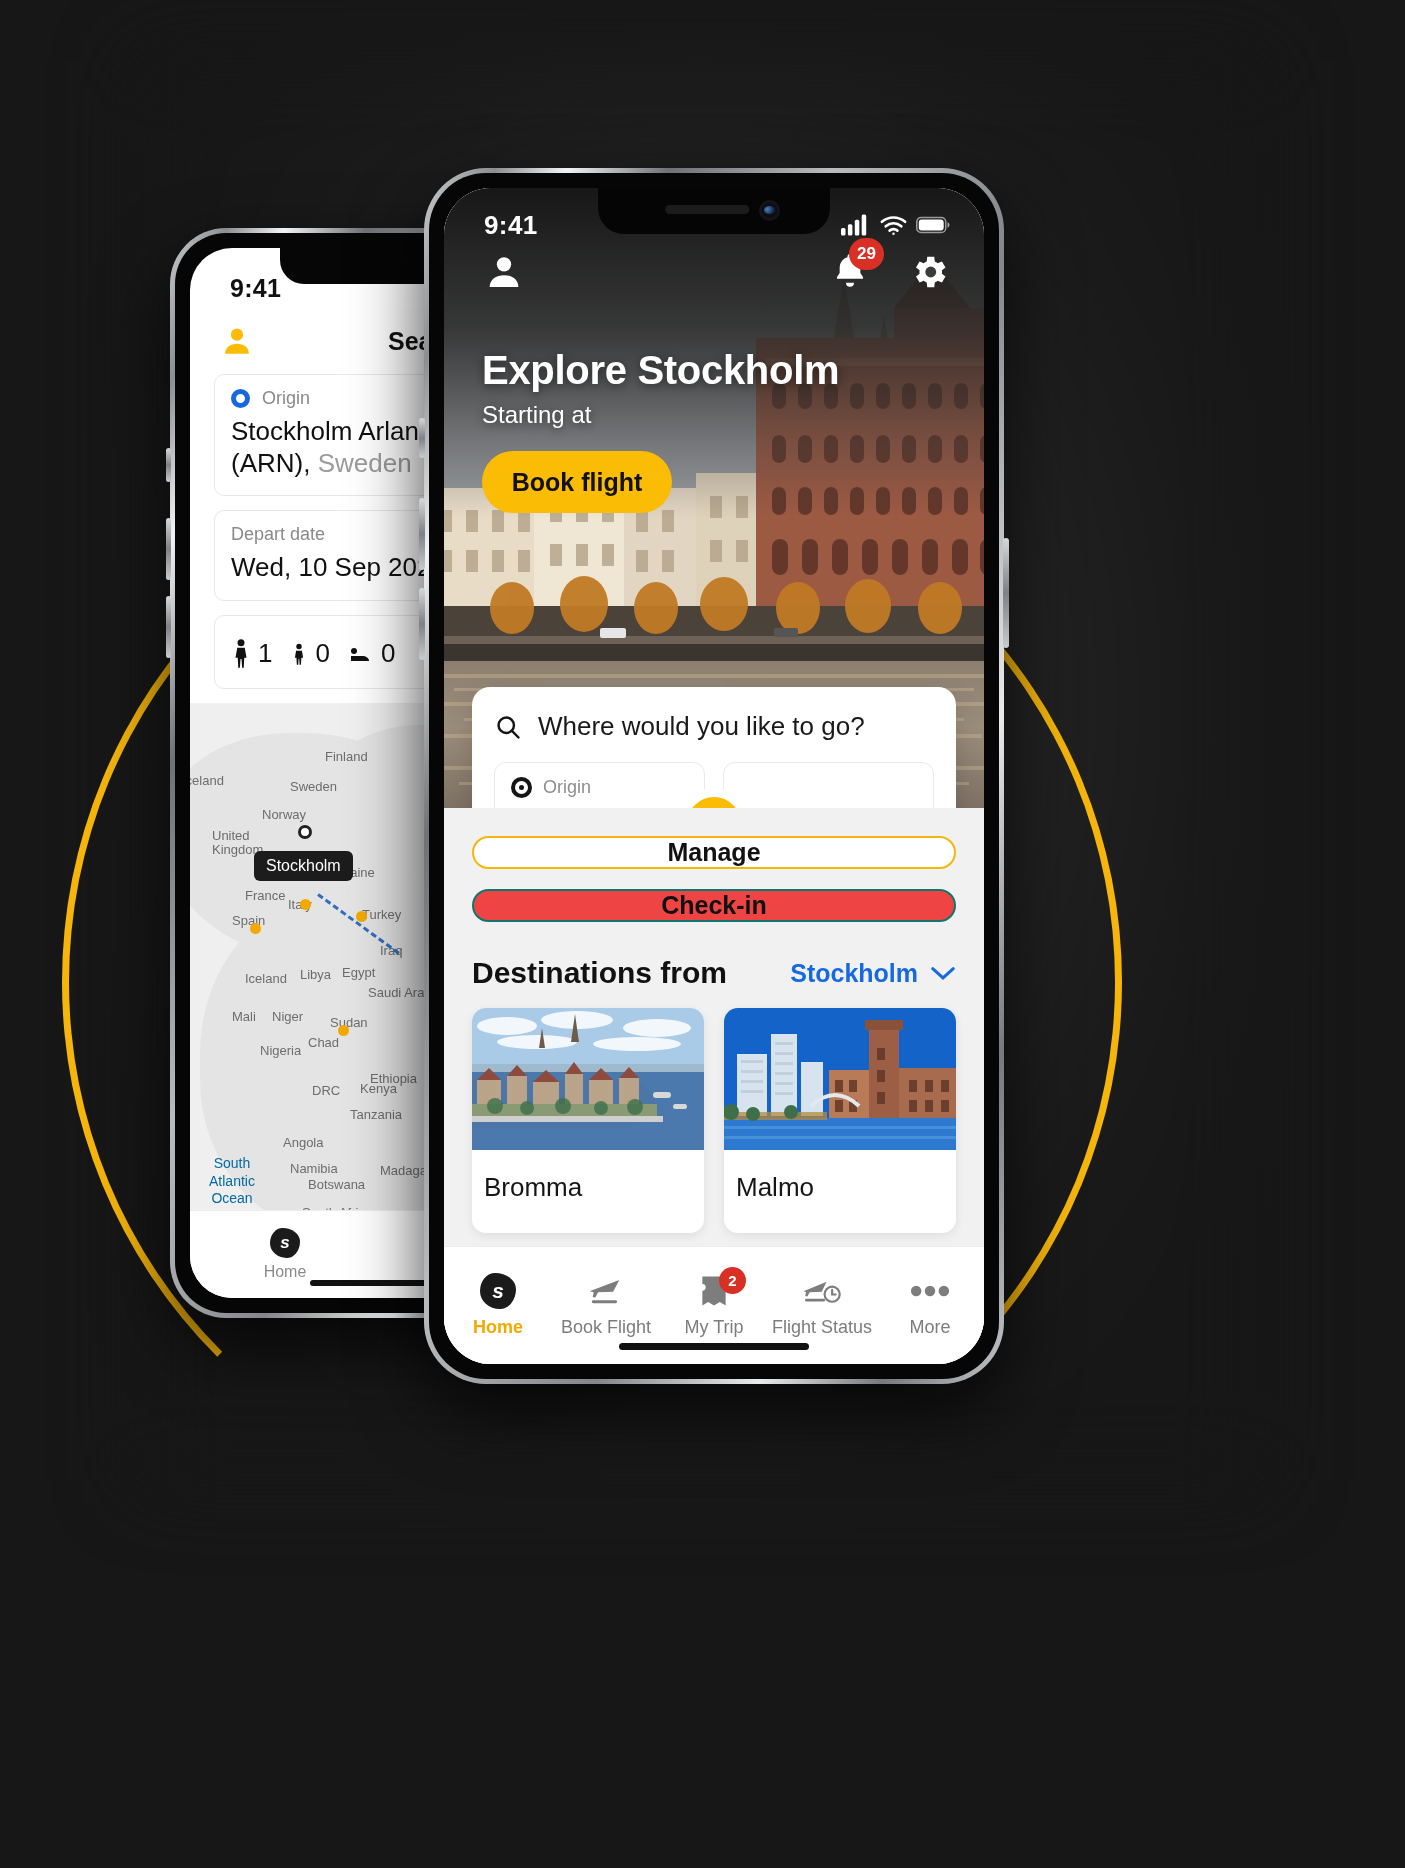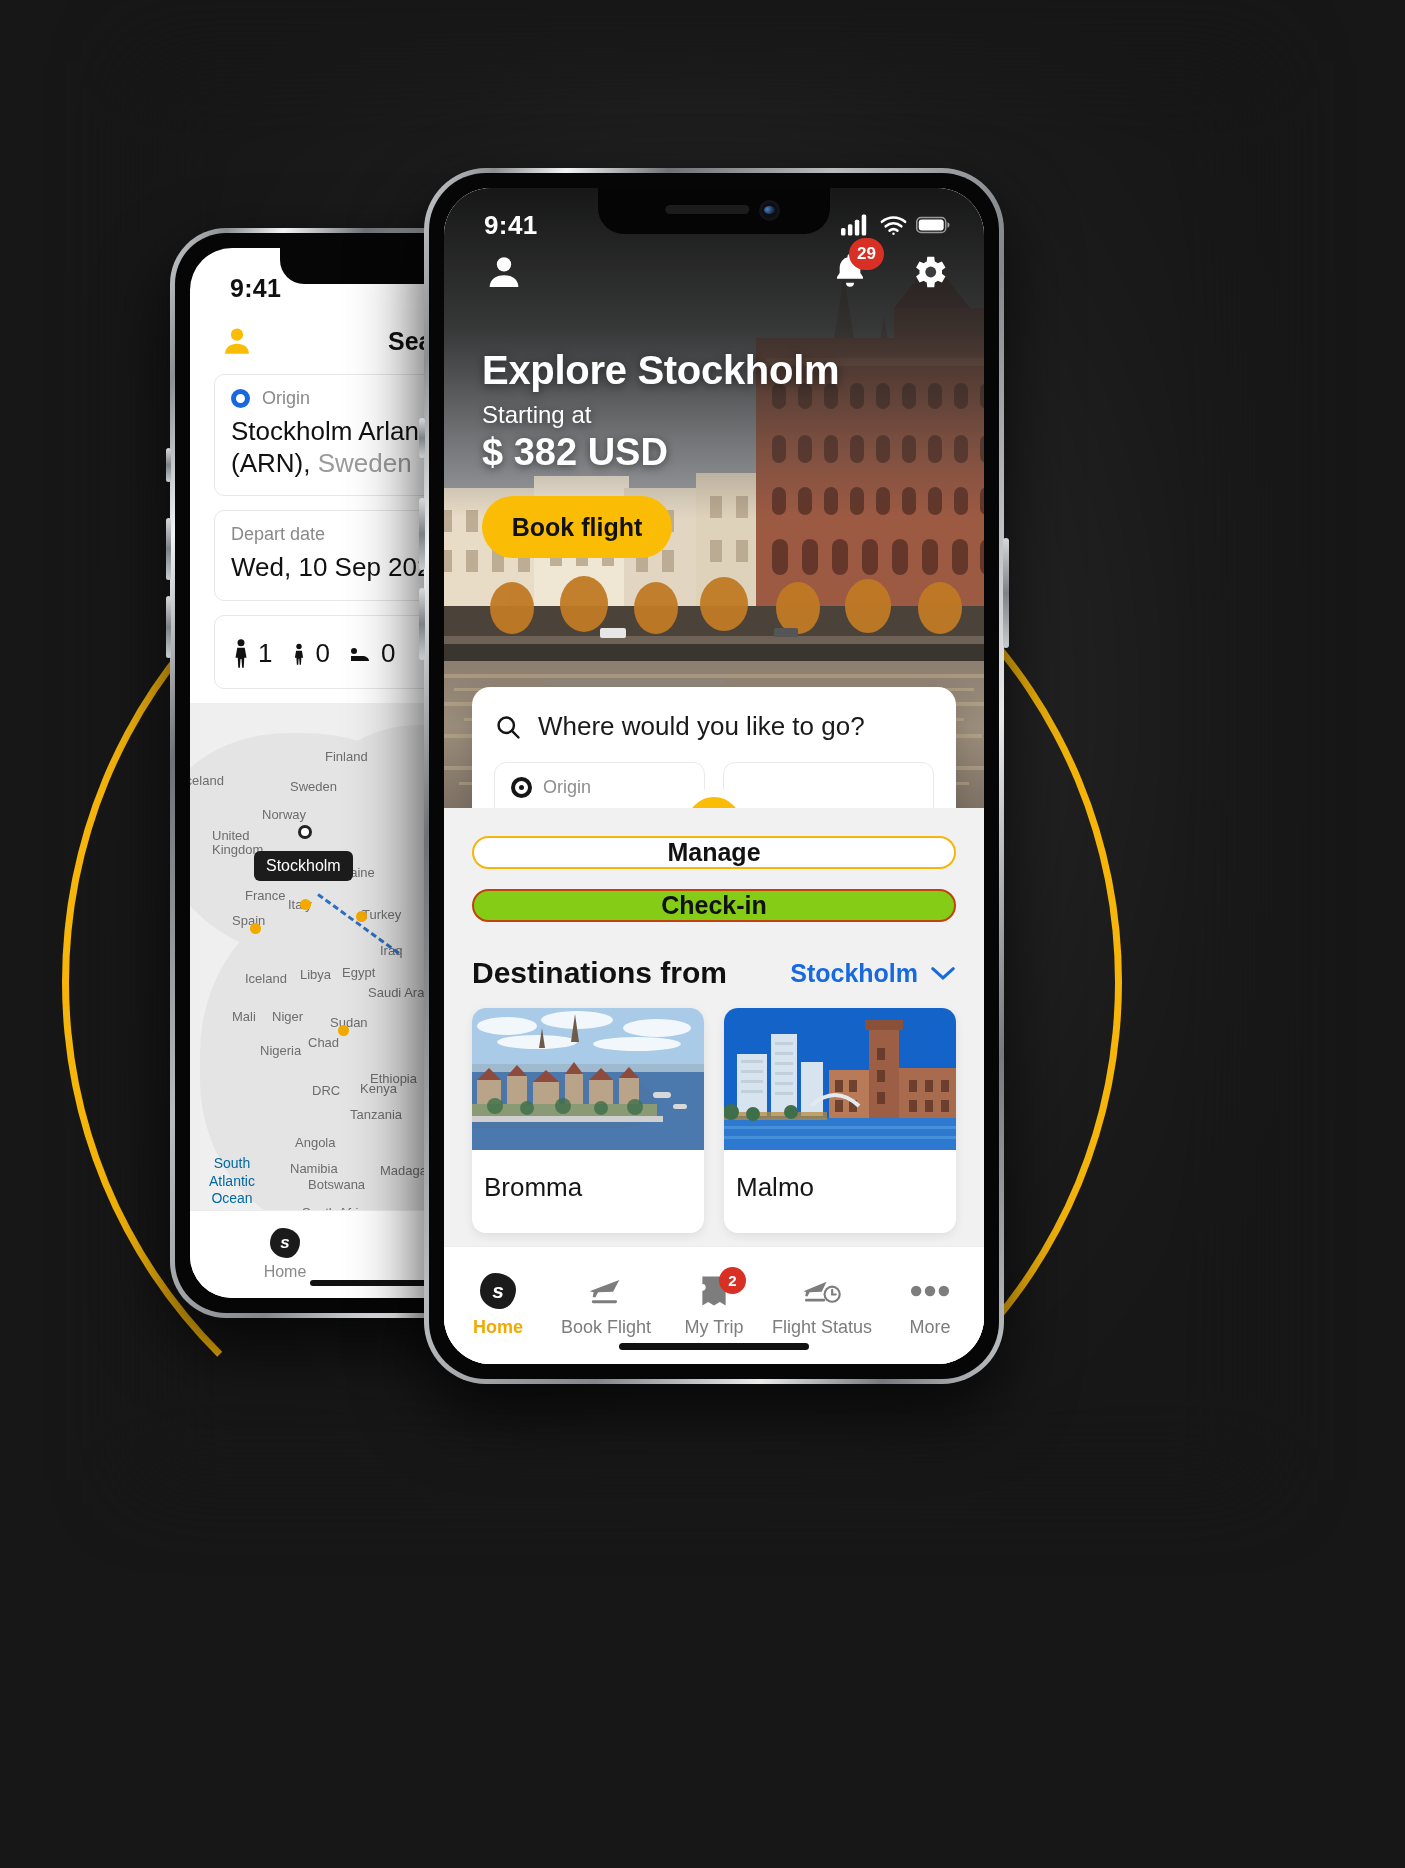--- a/index.html
+++ b/index.html
@@ -120,21 +120,21 @@
   .sc-ph { font-size:25px; color:#a9a9a9; display:flex; align-items:center; height:100%; padding-top:20px;}
   .swap { position:absolute; left:50%; top:50%; transform:translate(-50%,-50%); width:54px; height:54px;
           border-radius:27px; background:#FBBC05; display:flex; align-items:center; justify-content:center;
           box-shadow:0 0 0 9px #fff; z-index:5; border:none; cursor:pointer;}
 
   .body-area { flex:1; background:#f1f1f1; padding:0 28px; position:relative; }
   .cta-row { display:flex; gap:20px; padding-top:28px;flex-direction:column; }
   .cta { flex:1; height:66px; border-radius:33px; font-size:25px; font-weight:700; display:flex;
          align-items:center; justify-content:center; cursor:pointer; }
   .cta.ghost { background:#fff; border:2px solid #F5B50A; color:#111; }
-  .cta.solid { background:#84cc16; border:2px solid #c2410c; color:#111; }
+  .cta.solid { background:#ef4444; border:2px solid #0f766e; color:#111; }
 
   .dest-head { display:flex; align-items:center; justify-content:space-between; margin-top:34px; }
   .dest-title { font-size:30px; font-weight:700; color:#111; }
   .dest-city { font-size:25px; font-weight:700; color:#1769E0; display:flex; align-items:center; gap:12px; cursor:pointer;}
 
   .dest-grid { display:grid; grid-template-columns:1fr 1fr; gap:20px; margin-top:18px; }
   .dest-card { background:#fff; border-radius:14px; overflow:hidden; box-shadow:0 3px 10px rgba(0,0,0,.08); }
   .dest-img { height:142px; position:relative; }
   .dest-name { font-size:26px; color:#161616; padding:22px 20px 30px 12px; }
   .dest-card.cut .dest-img { height:30px; }
@@ -253,21 +253,21 @@
           <div class="maplbl" style="left:178px; top:282px;">Saudi Arabia</div>
           <div class="maplbl" style="left:42px; top:306px;">Mali</div>
           <div class="maplbl" style="left:82px; top:306px;">Niger</div>
           <div class="maplbl" style="left:140px; top:312px;">Sudan</div>
           <div class="maplbl" style="left:118px; top:332px;">Chad</div>
           <div class="maplbl" style="left:70px; top:340px;">Nigeria</div>
           <div class="maplbl" style="left:180px; top:348px;margin-top:20px;">Ethiopia</div>
           <div class="maplbl" style="left:122px; top:380px;">DRC</div>
           <div class="maplbl" style="left:170px; top:378px;">Kenya</div>
           <div class="maplbl" style="left:160px; top:404px;">Tanzania</div>
-          <div class="maplbl" style="left:105px; top:432px;">Angola</div>
+          <div class="maplbl" style="left:93px; top:432px;">Angola</div>
           <div class="maplbl" style="left:100px; top:458px;">Namibia</div>
           <div class="maplbl" style="left:118px; top:474px;">Botswana</div>
           <div class="maplbl" style="left:190px; top:460px;">Madagascar</div>
           <div class="maplbl" style="left:112px; top:502px;">South Africa</div>
           <div class="mapocean" style="left:6px; top:452px; width:72px;">South Atlantic Ocean</div>
 
           <div class="mapdot" style="left:60px; top:220px;"></div>
           <div class="mapdot" style="left:110px; top:196px;"></div>
           <div class="mapdot" style="left:166px; top:208px;"></div>
           <div class="mapdot" style="left:148px; top:322px;"></div>
@@ -483,21 +483,20 @@
                 <svg width="42" height="42" viewBox="0 0 24 24" fill="#fff">
                   <path d="M19.4 13a7.6 7.6 0 000-2l2-1.6-2-3.4-2.4 1a7.6 7.6 0 00-1.7-1L15 3.3H11l-.3 2.7a7.6 7.6 0 00-1.7 1l-2.4-1-2 3.4L6.6 11a7.6 7.6 0 000 2l-2 1.6 2 3.4 2.4-1a7.6 7.6 0 001.7 1l.3 2.7h4l.3-2.7a7.6 7.6 0 001.7-1l2.4 1 2-3.4z"></path>
                   <circle cx="13" cy="12" r="3.1" fill="#3b3b3b"></circle>
                 </svg>
               </div>
             </div>
 
             <div class="hero-txt">
               <div class="hero-h1">Explore Stockholm</div>
               <div class="hero-sub">Starting at</div>
-              <div class="hero-price">$ 382 USD</div>
               <button class="book-btn">Book flight</button>
             </div>
 
             <div class="search-card">
               <div class="sc-head">
                 <svg width="28" height="28" viewBox="0 0 24 24" fill="none" stroke="#151515" stroke-width="2.1" stroke-linecap="round">
                   <circle cx="10.5" cy="10.5" r="6.6"></circle>
                     <path d="M15.4 15.4L21 21"></path>
                 </svg>
                 <span>Where would you like to go?</span>

